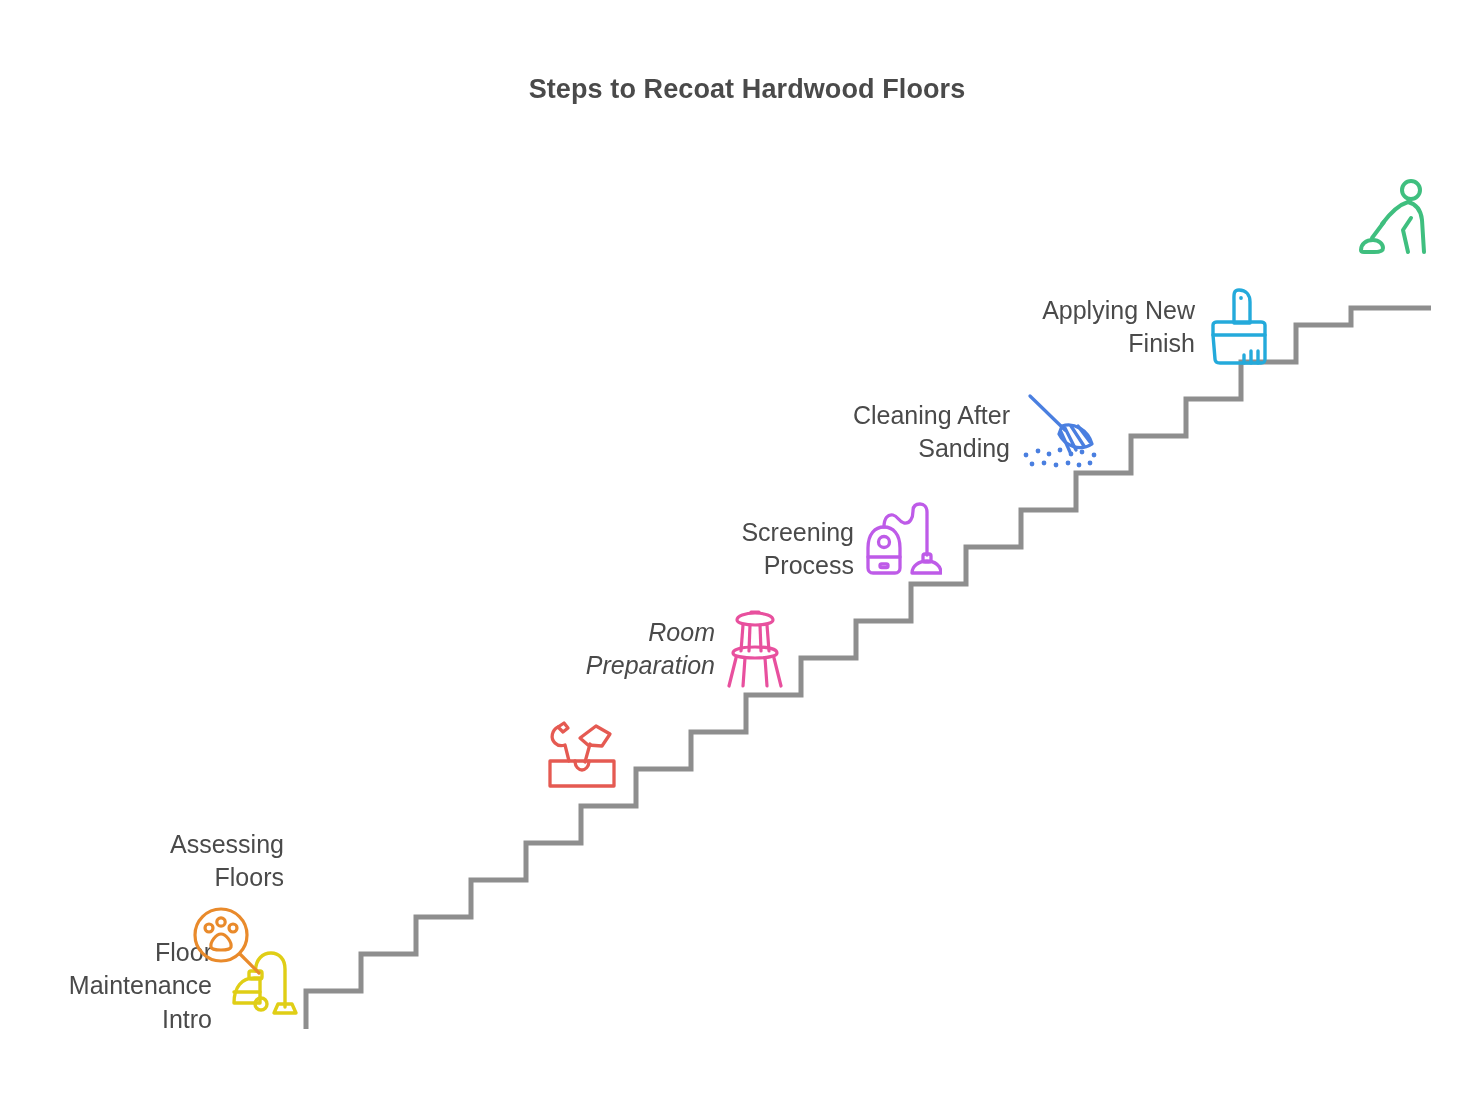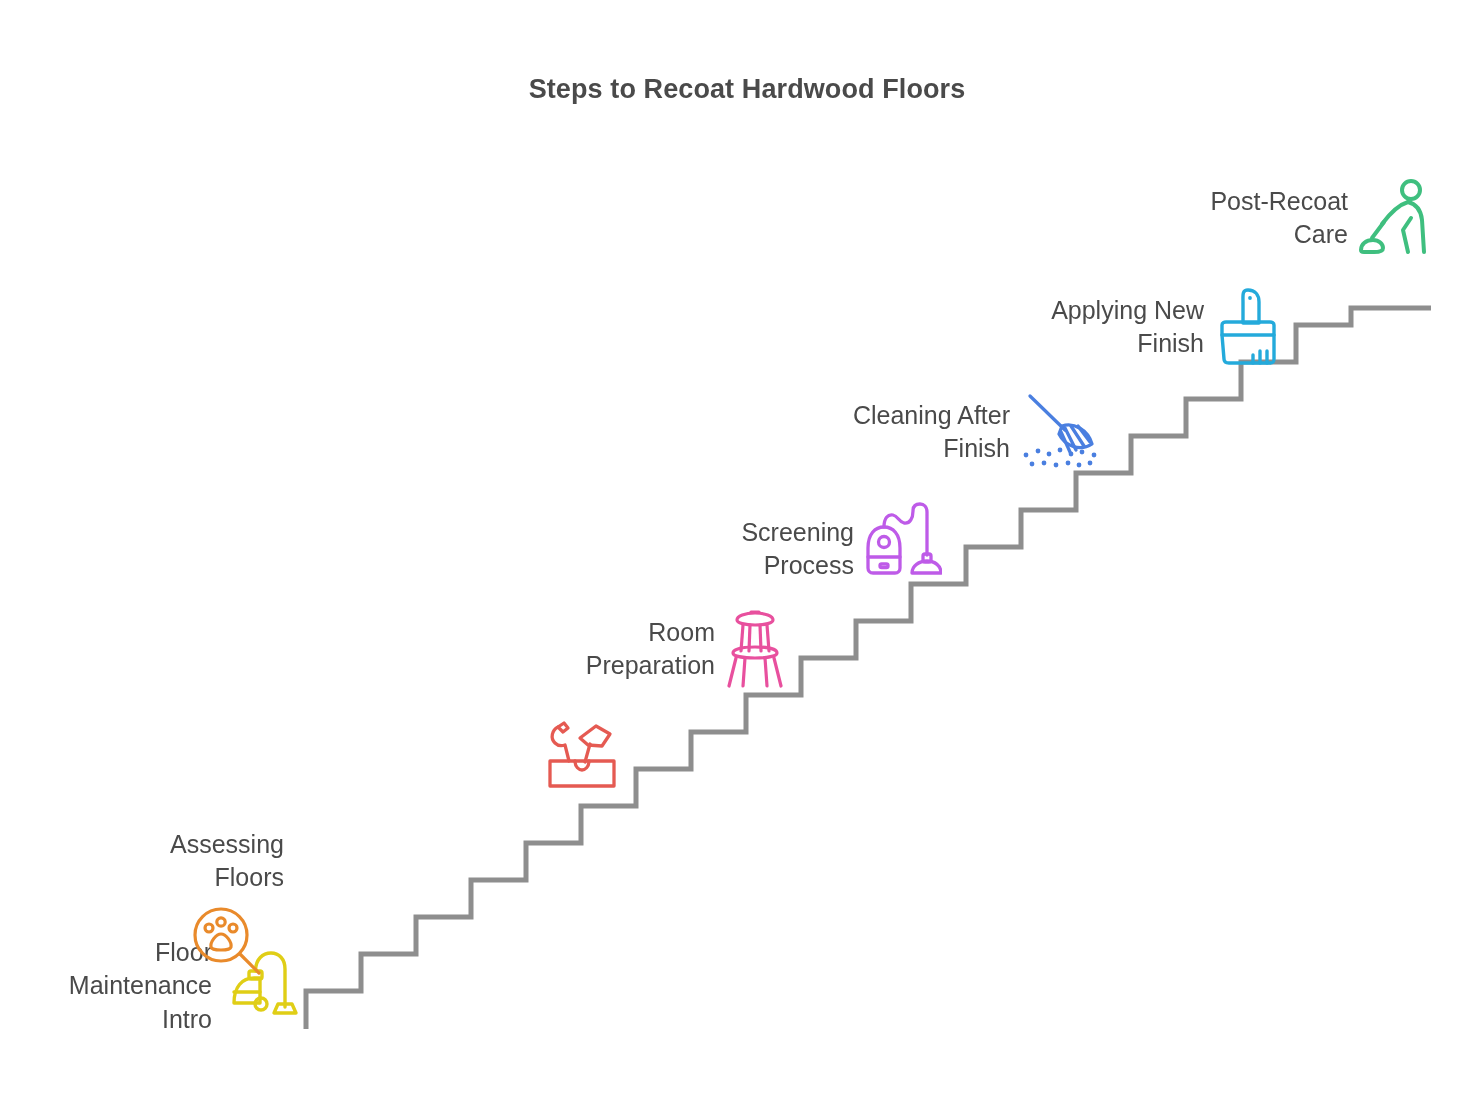--- a/index.html
+++ b/index.html
@@ -114,21 +114,21 @@
         <path d="M14 9 L19 14 L24 10 L20 5 Z"></path>
         <path d="M36 20 L52 8 L66 16 L58 28 L44 27 Z"></path>
         <path d="M46 26 L41 44"></path>
         <path d="M6 43 L70 43 L70 68 L6 68 Z"></path>
         <path d="M31 43 C31 49, 35 52, 38 52 C41 52, 45 49, 45 43"></path>
       </g>
     </svg>
   </div>
 </div>
 
-<div class="step-node" id="step-4" style="left: 0px; top: 608px; width: 787px;">
+<div class="step-node" id="step-4" style="left: 0px; top: 608px; width: 787px; font-style: italic;">
   <div class="step-label">Room
 Preparation</div>
   <div class="step-icon">
     <svg width="64" height="82" viewBox="0 0 64 82">
       <g fill="none" stroke="#E8509E" stroke-width="3.2" stroke-linecap="round" stroke-linejoin="round">
         <path d="M28 4 C30 4, 34 4, 36 4"></path>
         <path d="M14 12 C14 8, 22 5, 32 5 C42 5, 50 8, 50 12 C50 15, 42 17, 32 17 C22 17, 14 15, 14 12 Z"></path>
         <path d="M20 17 L18 43"></path>
         <path d="M27 17 L26 43"></path>
         <path d="M37 17 L38 43"></path>
@@ -156,21 +156,21 @@
         <path d="M22 27 C22 18, 26 14, 31 15 C36 16, 37 22, 42 23 C48 24, 51 18, 51 11 C51 6, 54 4, 58 4 C62 4, 65 7, 65 12 L65 55"></path>
         <path d="M50 73 C50 66, 57 61, 65 61 C73 61, 79 66, 79 73 Z"></path>
         <rect x="61" y="54" width="8" height="8" rx="2"></rect>
       </g>
     </svg>
   </div>
 </div>
 
 <div class="step-node" id="step-6" style="left: 0px; top: 392px; width: 1104px;">
   <div class="step-label">Cleaning After
-Finish</div>
+Sanding</div>
   <div class="step-icon">
     <svg width="86" height="80" viewBox="0 0 86 80">
       <g fill="none" stroke="#4A7FE0" stroke-width="3.3" stroke-linecap="round" stroke-linejoin="round">
         <path d="M12 4 L47 38"></path>
         <path d="M44 34 C56 30, 70 38, 74 52 C62 60, 47 54, 41 42 Z"></path>
         <path d="M47 36 L58 58"></path>
         <path d="M53 34 L66 54"></path>
         <path d="M60 34 L72 50"></path>
         <path d="M43 40 L52 60"></path>
       </g>
@@ -186,41 +186,39 @@
           <circle cx="26" cy="71" r="2.4"></circle>
         <circle cx="38" cy="73" r="2.4"></circle>
           <circle cx="50" cy="71" r="2.4"></circle>
         <circle cx="61" cy="73" r="2.4"></circle>
           <circle cx="72" cy="71" r="2.4"></circle>
       </g>
     </svg>
   </div>
 </div>
 
-<div class="step-node" id="step-7" style="left: 12px; top: 285px; width: 1272px;">
+<div class="step-node" id="step-7" style="left: 3px; top: 285px; width: 1272px;">
   <div class="step-label">Applying New
 Finish</div>
   <div class="step-icon">
     <svg width="72" height="84" viewBox="0 0 72 84">
       <g fill="none" stroke="#24AADB" stroke-width="3.4" stroke-linecap="round" stroke-linejoin="round">
         <path d="M36 5 C43 5, 47 10, 47 17 L47 38 L31 38 L31 17 C31 10, 30 5, 36 5 Z"></path>
         <circle cx="38" cy="13" r="1.9" fill="#24AADB" stroke="none"></circle>
         <path d="M10 40 C10 38, 12 37, 14 37 L58 37 C60 37, 62 38, 62 40 L62 50 L10 50 Z"></path>
         <path d="M10 50 L12 74 C12 77, 14 78, 17 78 L58 78 C61 78, 62 77, 62 74 L62 50"></path>
         <path d="M48 78 L48 66"></path>
           <path d="M55 78 L55 66"></path>
           <path d="M41 78 L41 70"></path>
       </g>
     </svg>
   </div>
 </div>
 
 <div class="step-node" id="step-8" style="left: 0px; top: 178px; width: 1436px;">
-  <div class="step-label">Post-Recoat
-Care</div>
   <div class="step-icon">
     <svg width="80" height="80" viewBox="0 0 80 80">
       <g fill="none" stroke="#3FBF7F" stroke-width="4" stroke-linecap="round" stroke-linejoin="round">
         <circle cx="55" cy="12" r="9"></circle>
         <path d="M52 24 C42 27, 32 38, 26 46"></path>
         <path d="M52 24 C60 26, 65 32, 66 42 L68 74"></path>
         <path d="M55 40 L47 52 L52 74"></path>
         <path d="M28 44 L16 60"></path>
         <path d="M5 72 C5 66, 10 62, 17 62 C23 62, 27 66, 27 70 C27 73, 23 74, 18 74 L8 74 C6 74, 5 73, 5 72 Z"></path>
       </g>

